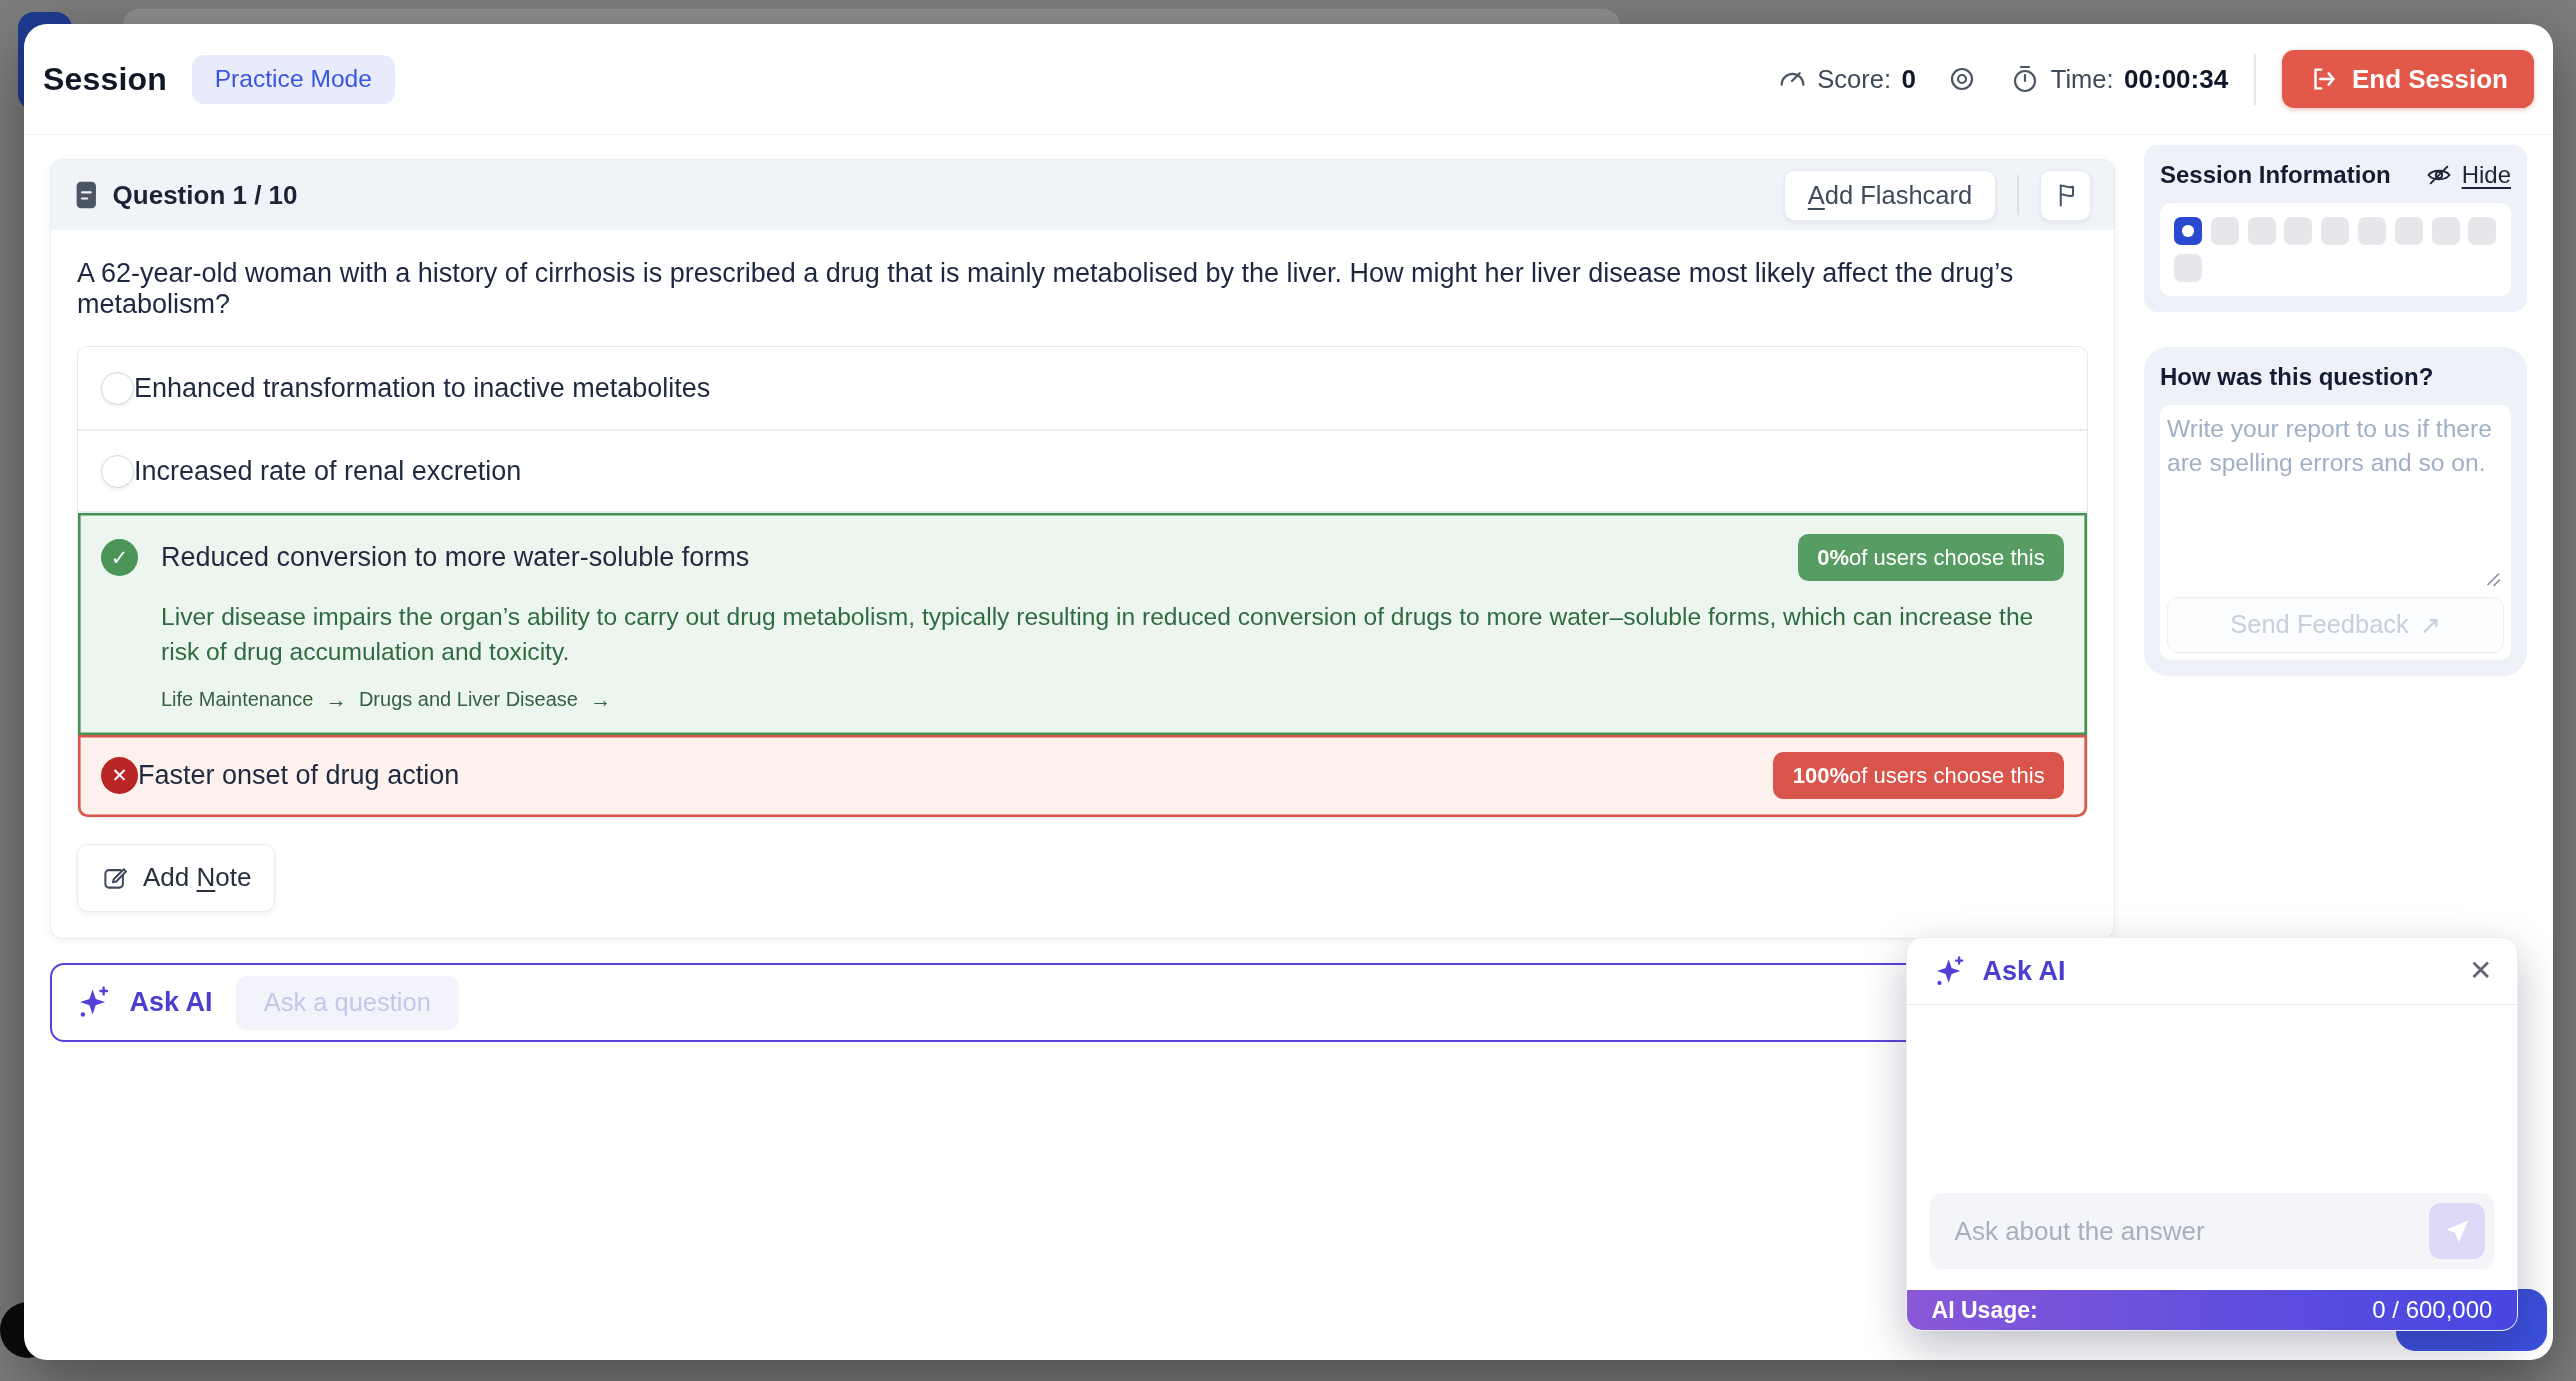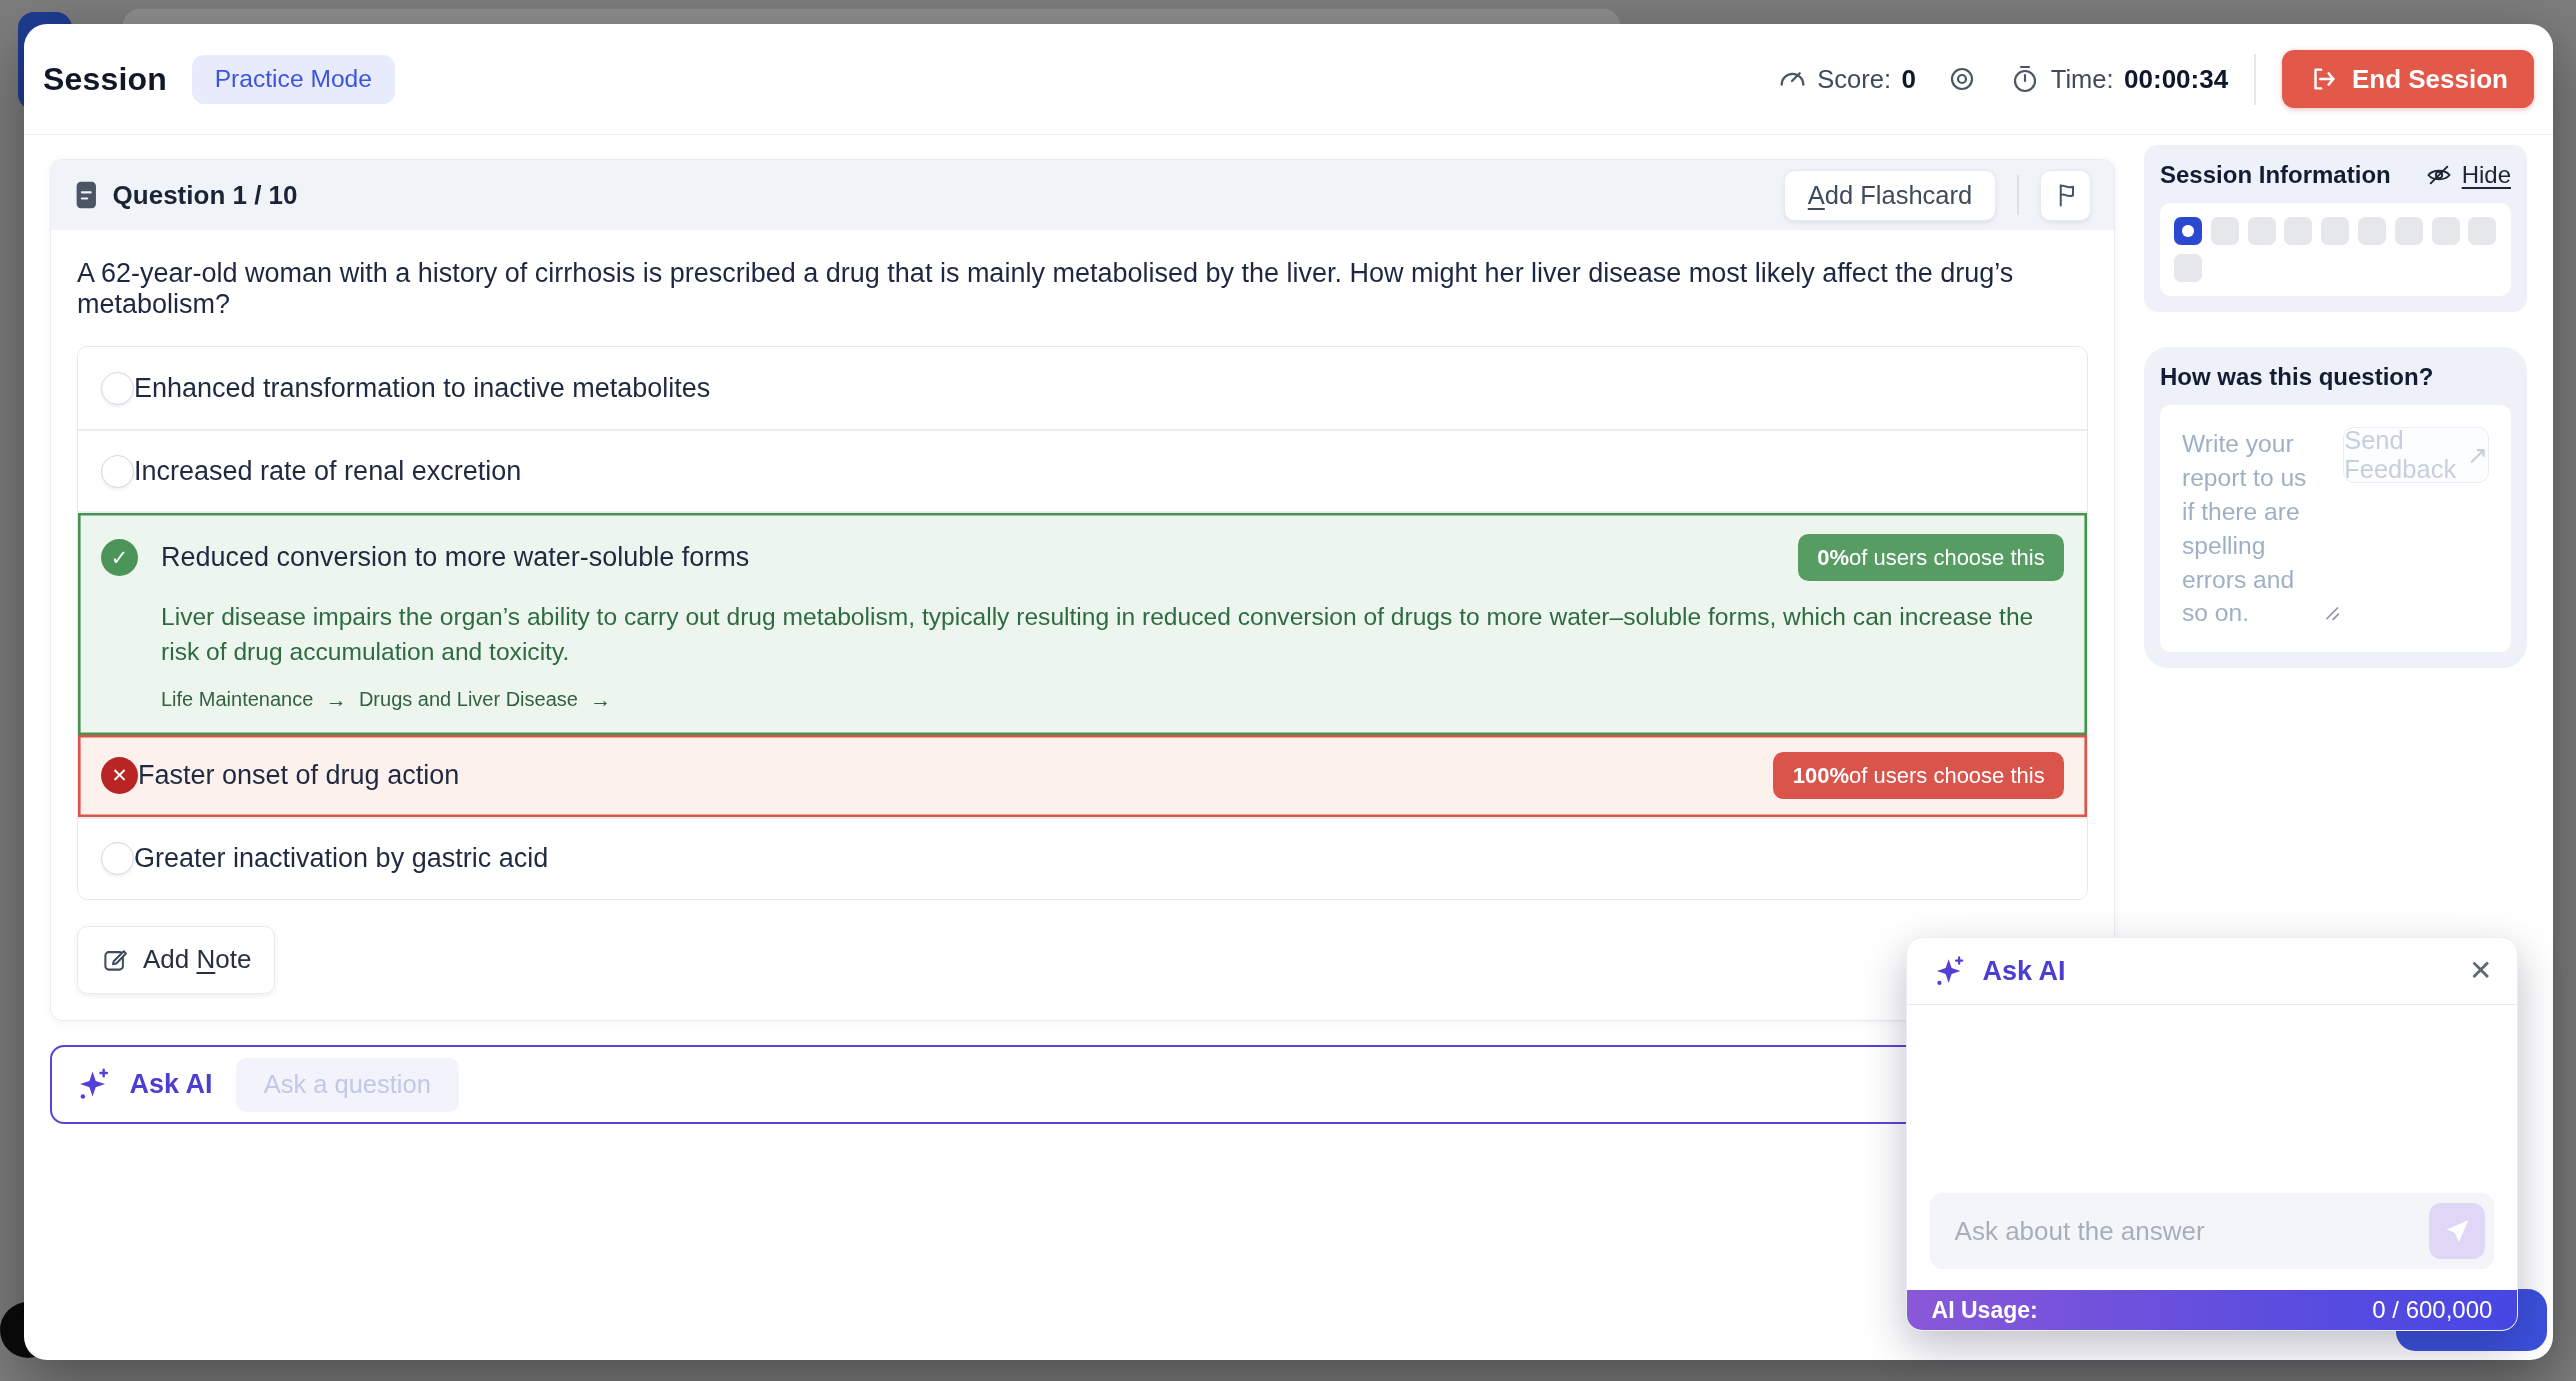--- a/index.html
+++ b/index.html
@@ -87,21 +87,21 @@
   .panel-hd { display:flex; align-items:center; }
   .panel-title { font-size:24px; font-weight:bold; color:#121c33; }
   .hide-link { margin-left:auto; display:flex; align-items:center; gap:8.8px; cursor:pointer; }
   .hide-label { font-size:24px; color:#1c2638; text-decoration:underline; text-underline-offset:3.5px; }
   .panel-card { background:#fff; border-radius:10.5px; margin-top:14px; padding:14px; }
   .sq-grid { display:flex; flex-wrap:wrap; gap:8.8px; }
   .sq { width:28px; height:28px; border-radius:7px; background:#e5e7ea; }
   .sq-active { background:#2b49cf; display:flex; align-items:center; justify-content:center; }
   .sq-dot { width:11.4px; height:11.4px; border-radius:50%; background:#fff; }
 
-  .fb-card { display:flex; flex-direction:row; padding:22px; }
+  .fb-card { display:flex; flex-direction:column; padding:7px; }
   .fb-placeholder { font-size:24.6px; color:#9fb0c6; line-height:1.38; min-height:132px; }
   .fb-resize { align-self:flex-end; margin:23px 1.8px 8.8px 0; }
   .fb-send { height:56px; border:1.3px solid #e9edf3; background:#fcfdfe; border-radius:10.5px; display:flex; align-items:center;
              justify-content:center; gap:10.5px; font-size:25.5px; color:#c7cfdc; cursor:pointer; }
 
   
   .ai-ghost-btn { position:absolute; left:2372px; top:1265px; width:151px; height:62px; background:#3b50dd; border-radius:19.3px; z-index:20; }
   .ai-pop { position:absolute; left:1882px; top:913px; width:612px; height:394px; background:#fff; border:0.9px solid #eceef5;
             border-radius:16px; box-shadow:0 16px 44px rgba(25,25,60,.28); z-index:30; display:flex; flex-direction:column; }
   .ai-pop-hd { height:67px; display:flex; align-items:center; padding:0 24.6px; border-bottom:1.8px solid #e9ebf1; flex:0 0 auto; }
@@ -235,24 +235,20 @@
 
           <div class="opt opt-wrong">
             <span class="mark mark-bad">✕</span>
             <span class="opt-label">Faster onset of drug action</span>
             <span class="badge badge-bad">
                 <b>100%</b>
                 <span> of users choose this</span>
               </span>
           </div>
 
-          <div class="opt">
-            <span class="radio"></span>
-            <span class="opt-label">Greater inactivation by gastric acid</span>
-          </div>
 
         </div>
 
         <div class="note-btn">
           <span>
             <svg viewBox="0 0 32 32" width="28" height="28" fill="none" stroke="#3f4a5a" stroke-width="2.3" stroke-linecap="round" stroke-linejoin="round">
               <rect x="5" y="7" width="20" height="20" rx="4"></rect>
               <path d="M14.5 17.5 L26 6 l2.5 2.5 L17.5 20 l-3.8 .8 z" fill="#fff"></path>
             </svg>
           </span>

